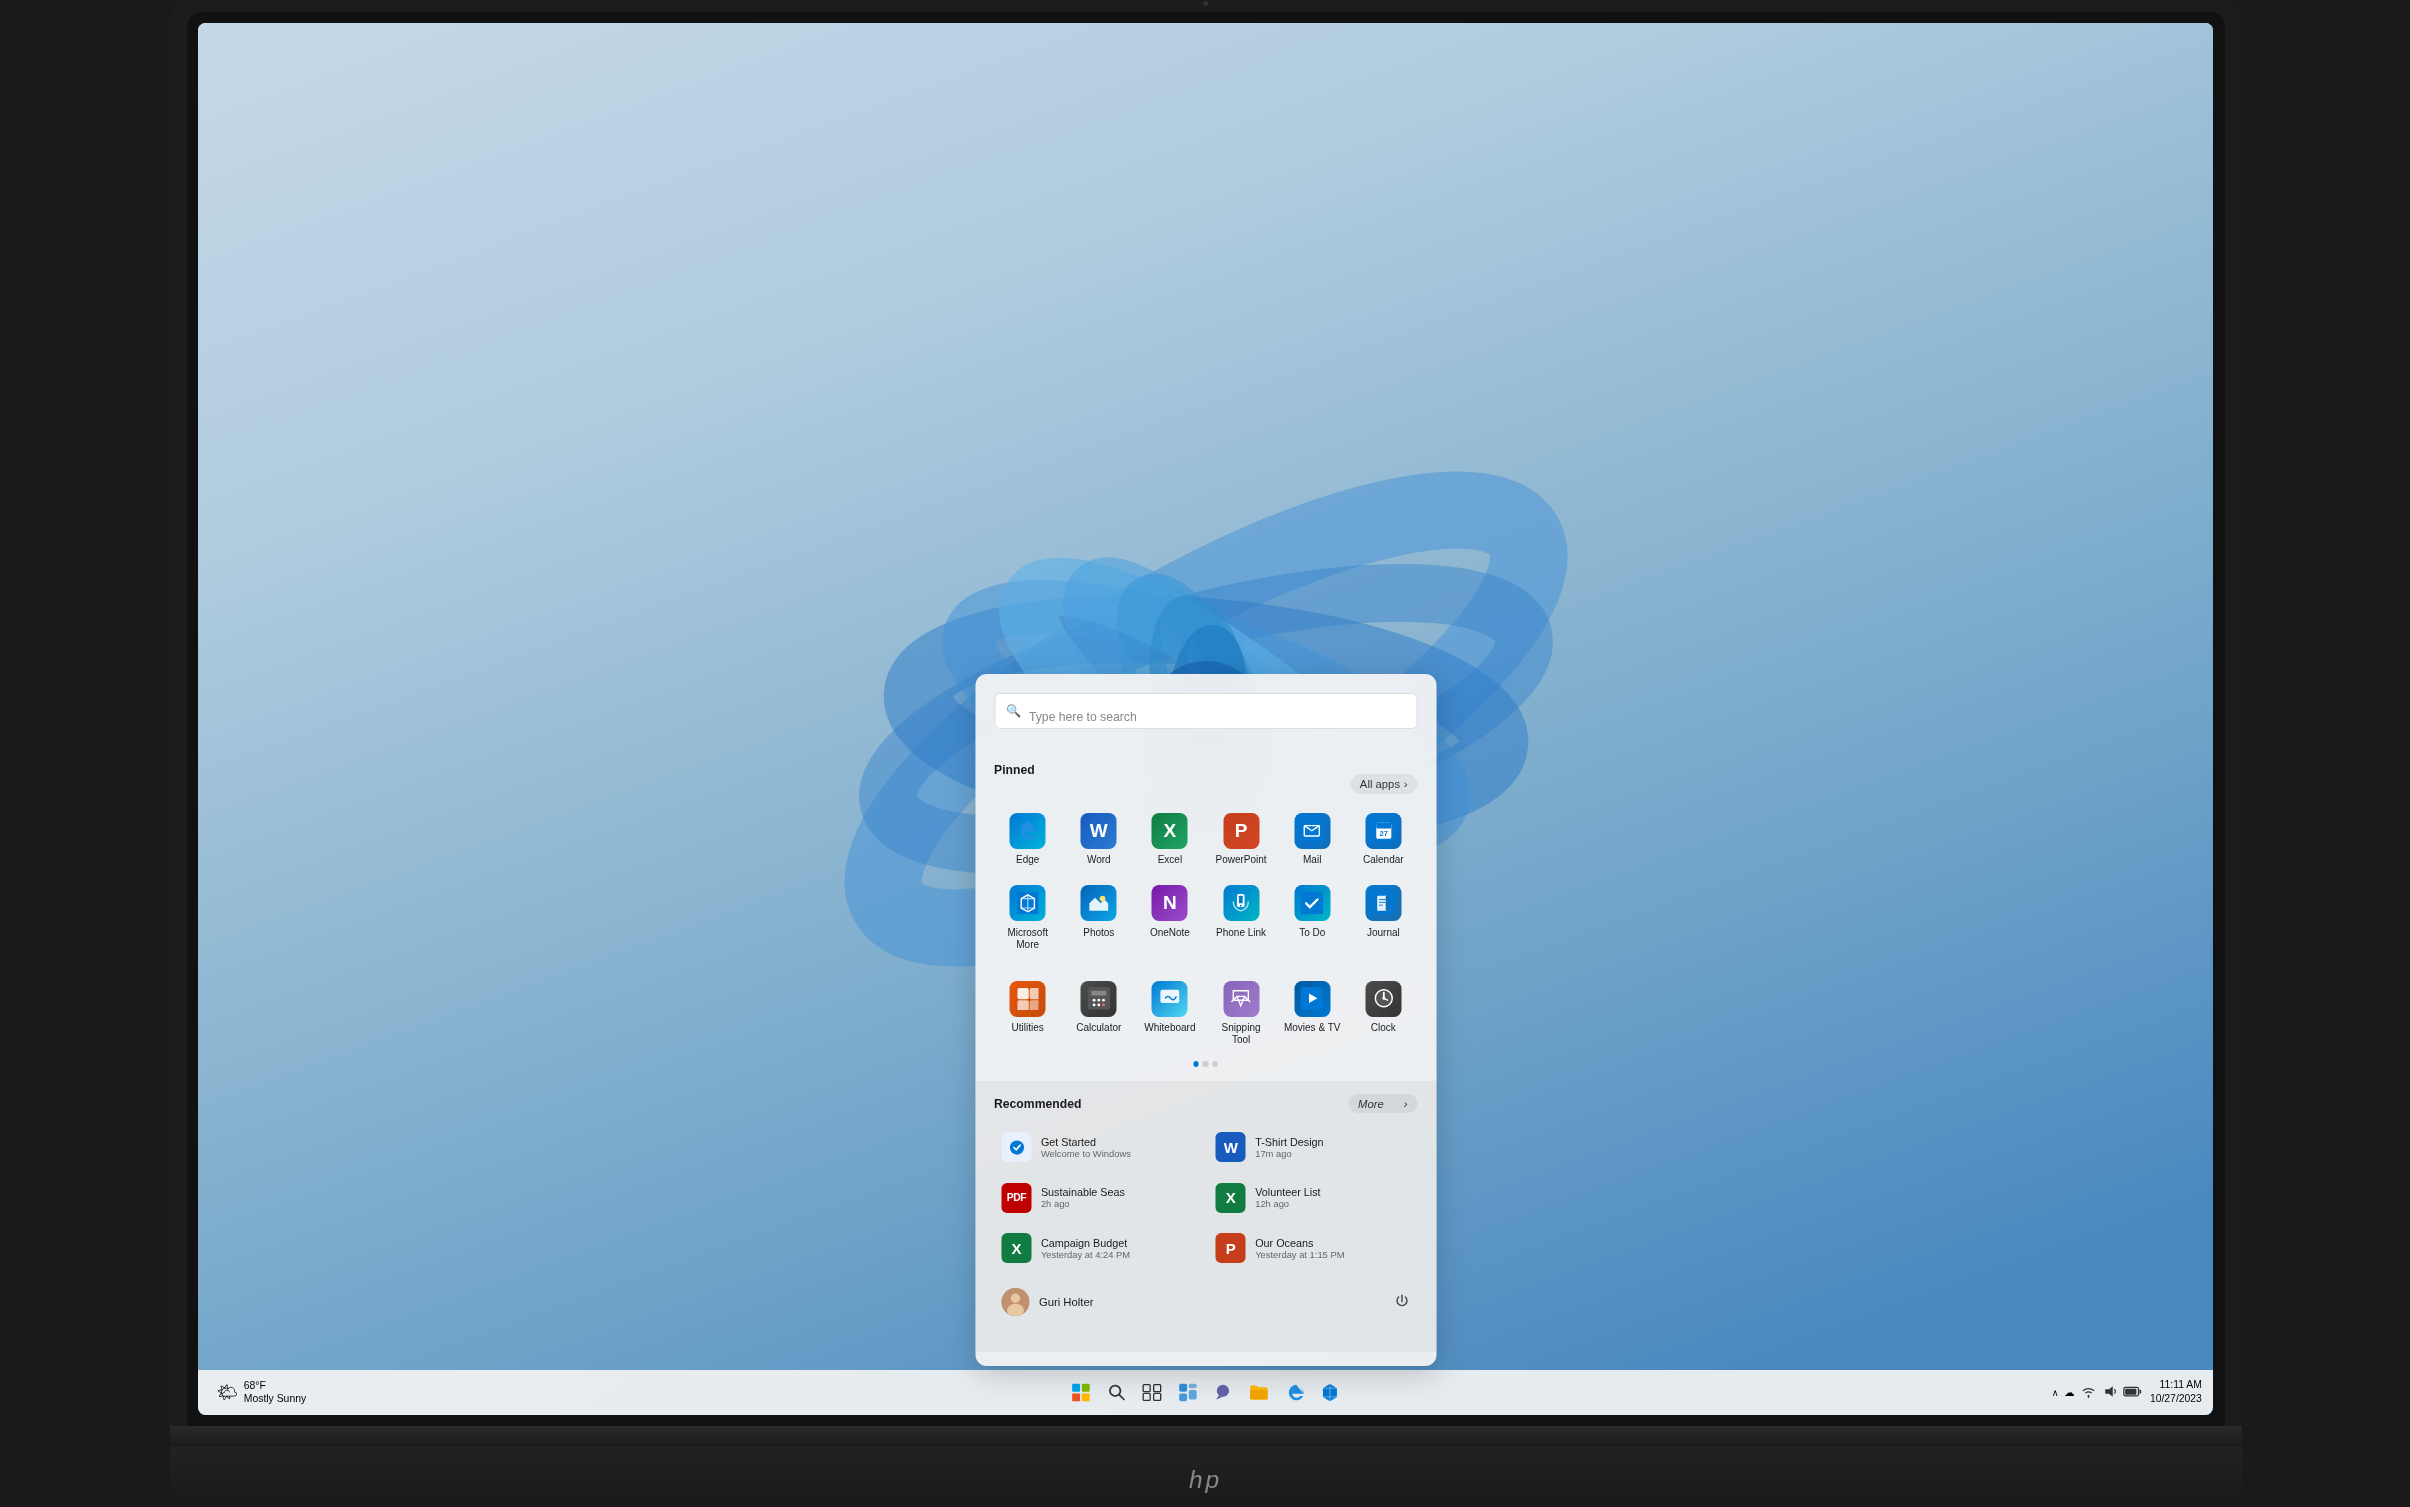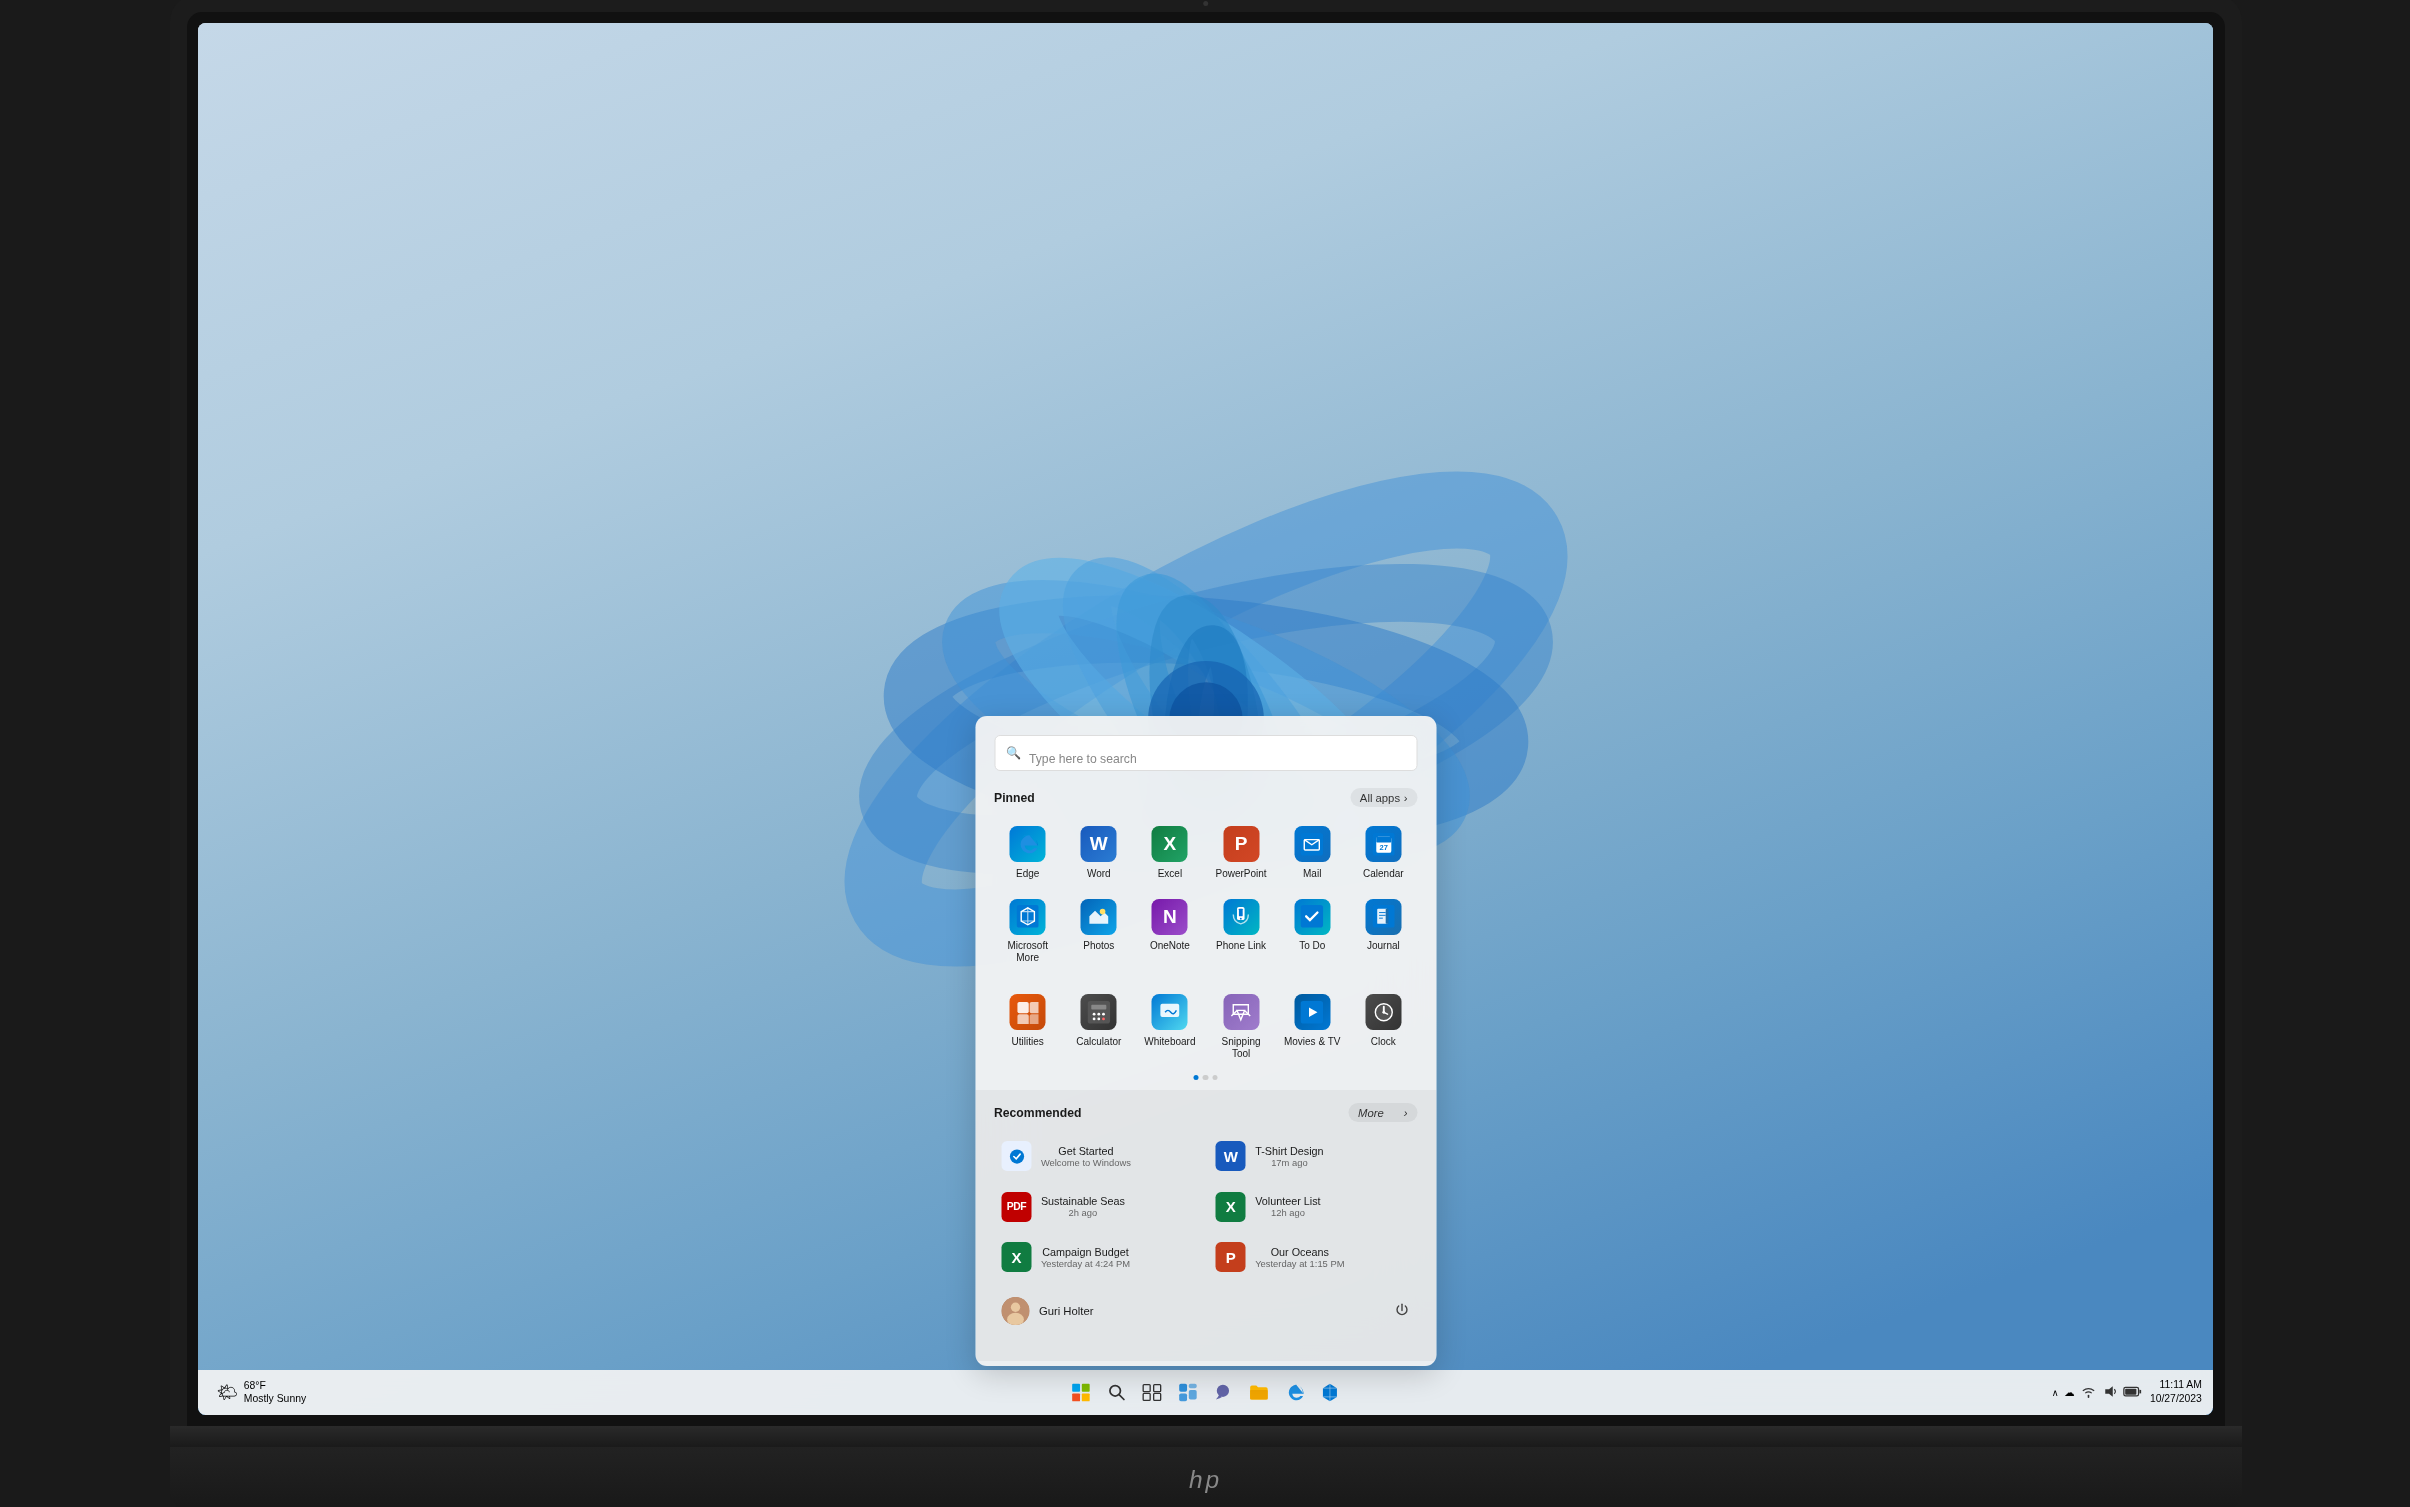--- a/index.html
+++ b/index.html
@@ -190,20 +190,21 @@
     .all-apps-btn {
       display: flex;
       align-items: center;
       gap: 3.8px;
       font-size: 11.3px;
       color: #333;
       padding: 3.8px 9.4px;
       border-radius: 15px;
       background: rgba(0,0,0,0.06);
       cursor: pointer;
+      margin-top: 28px;
     }
 
     .pinned-grid {
       display: grid;
       grid-template-columns: repeat(6, 1fr);
       gap: 3.8px;
       margin-bottom: 15px;
     }
 
     .app-item {
@@ -245,23 +246,22 @@
     .icon-onenote { background: linear-gradient(135deg, #7719aa, #9b4dca); color: white; }
     .icon-phonelink { background: linear-gradient(135deg, #0078d4, #00b7c3); color: white; }
     .icon-todo { background: linear-gradient(135deg, #0078d4, #00b7c3); color: white; }
     .icon-journal { background: linear-gradient(135deg, #0078d4, #1a6faf); color: white; }
     .icon-calculator { background: linear-gradient(135deg, #4c4c4c, #333); color: white; }
     .icon-clock { background: linear-gradient(135deg, #4c4c4c, #333); color: white; }
 
     
     .recommended-section {
       background: rgba(0,0,0,0.04);
-      margin: 5px -19px;
+      margin: 14px -19px;
       padding: 13px 19px 19px;
-      text-align: center;
     }
 
     .more-btn {
       display: flex;
       align-items: center;
       gap: 20px;
       font-size: 11.3px;
       color: #333;
       padding: 3.8px 9.4px;
       border-radius: 15px;

